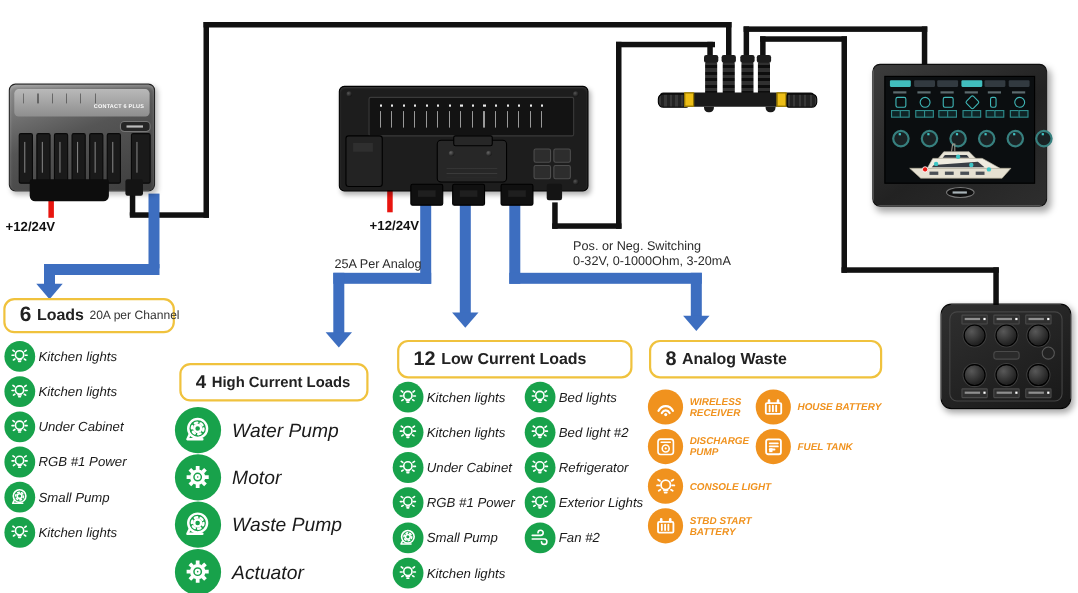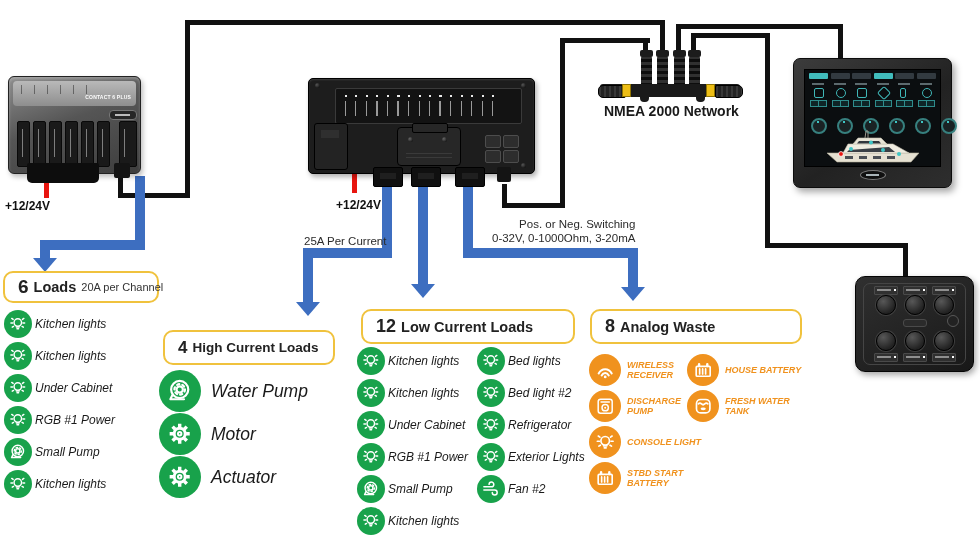--- a/index.html
+++ b/index.html
@@ -210,26 +210,25 @@
   <div class="ar" style="left:463px;top:184px;width:10px;height:74px;"></div>
   <div class="ar" style="left:463px;top:248px;width:175px;height:10px;"></div>
   <div class="ar" style="left:628px;top:248px;width:10px;height:40px;"></div>
   <div class="ah" style="left:621px;top:287px;"></div>
 
   <div class="red" style="left:44px;top:153px;height:45px;"></div>
   <div class="pwr" style="left:5px;top:199px;">+12/24V</div>
   <div class="red" style="left:352px;top:162px;height:31px;"></div>
   <div class="pwr" style="left:336px;top:198px;">+12/24V</div>
 
-  <div class="note" style="left:304px;top:234px;">25A Per Current</div>
-  <div class="note" style="left:492px;top:217px;text-align:right;">
+  <div class="note" style="left:304px;top:234px;">25A Per Analog</div>
+  <div class="note" style="left:521px;top:217px;">
     <div>Pos. or Neg. Switching</div>
     <div>0-32V, 0-1000Ohm, 3-20mA</div>
   </div>
-  <div class="nmea-label" style="left:604px;top:103px;">NMEA 2000 Network</div>
 
   <div class="devL">
     <div class="dl-band">
       <div class="dl-ticks"></div>
       <div class="dl-brand">CONTACT 6 PLUS</div>
     </div>
     <div class="dl-badge">
         <i></i>
       </div>
     <div class="dl-slots">
@@ -524,20 +523,28 @@
       <span class="ico g">
           <svg>
             <use href="#i-gear"></use>
           </svg>
         </span>
       <span class="lbl">Motor</span>
       </div>
     <div class="row">
       <span class="ico g">
           <svg>
+            <use href="#i-pump"></use>
+          </svg>
+        </span>
+      <span class="lbl">Waste Pump</span>
+      </div>
+    <div class="row">
+      <span class="ico g">
+          <svg>
             <use href="#i-gear"></use>
           </svg>
         </span>
       <span class="lbl">Actuator</span>
       </div>
   </div>
 
   <div class="col sm" style="left:357px;top:347px;">
     <div class="row">
       <span class="ico g">
@@ -670,20 +677,20 @@
       <span class="ico o">
           <svg>
             <use href="#i-battery"></use>
           </svg>
         </span>
       <span class="lbl">HOUSE BATTERY</span>
       </div>
     <div class="row">
       <span class="ico o">
           <svg>
-            <use href="#i-water-tank"></use>
-          </svg>
-        </span>
-      <span class="lbl">FRESH WATER TANK</span>
+            <use href="#i-fuel-tank"></use>
+          </svg>
+        </span>
+      <span class="lbl">FUEL TANK</span>
       </div>
   </div>
 
 </div>
 
 </body></html>

